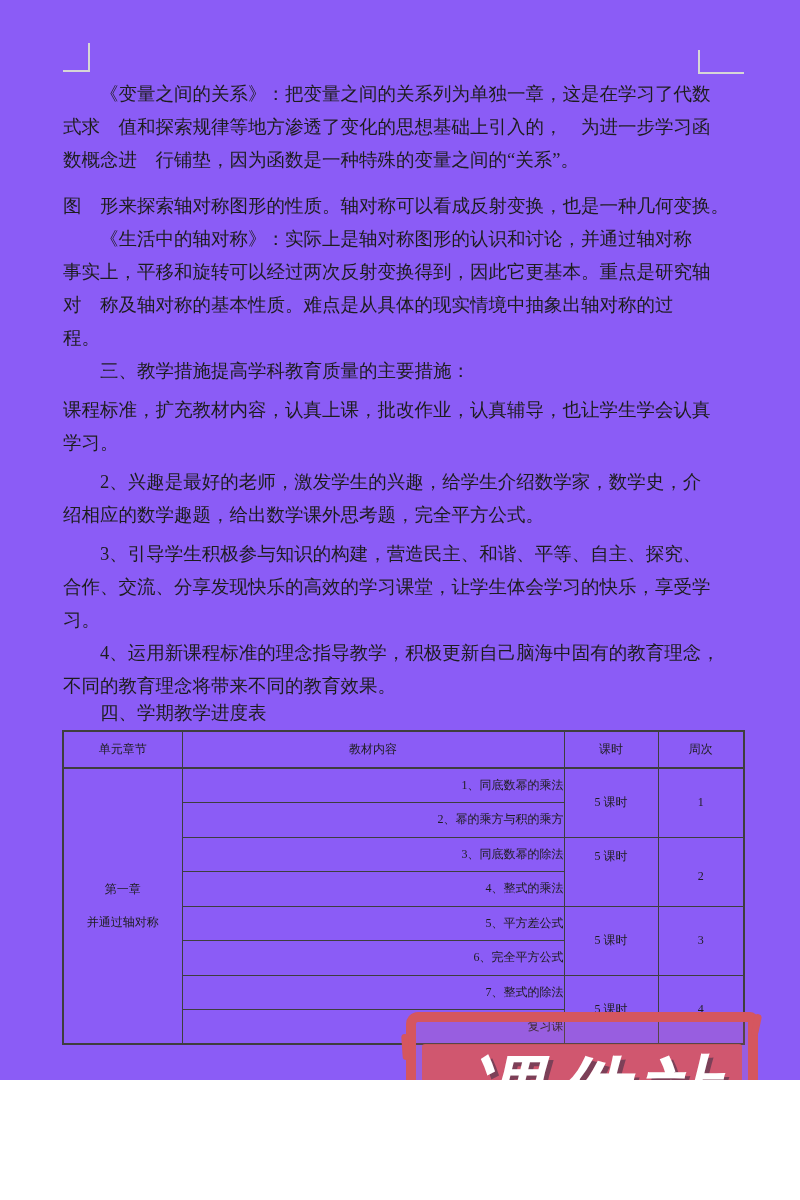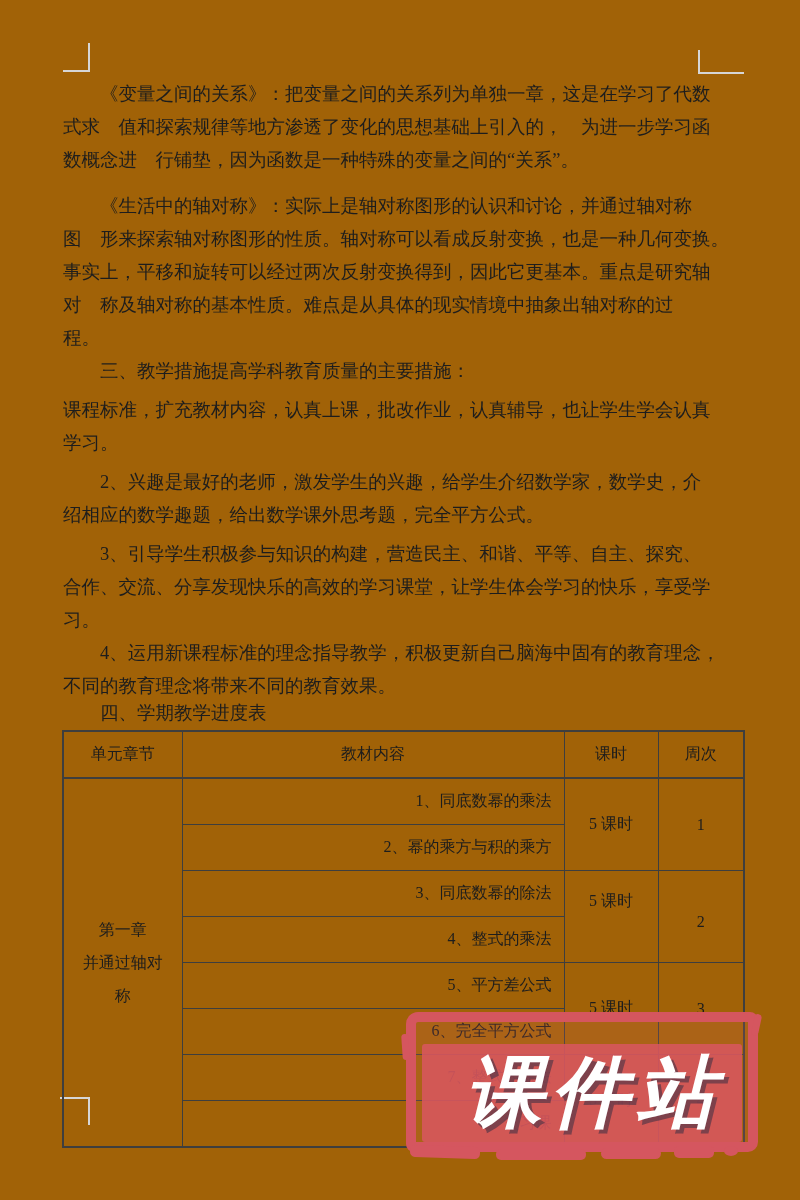--- a/index.html
+++ b/index.html
@@ -1,35 +1,35 @@
 <!DOCTYPE html>
 <html><head>
 <meta charset="utf-8">
 <style>
   html,body{margin:0;padding:0;background:#ffffff;}
-  .page{position:relative;width:800px;height:1200px;background:#a16207;overflow:hidden;
+  .page{position:relative;width:800px;height:1080px;background:#8b5cf6;overflow:hidden;
         font-family:"Liberation Serif","DejaVu Serif",serif;color:#1d1d1d;}
   
   .mark{position:absolute;border:0 solid #d6d6d6;}
   .mark-tl{left:63px;top:43px;width:25px;height:27px;border-right-width:2px;border-bottom-width:2px;}
   .mark-tr{left:698px;top:50px;width:44px;height:22px;border-left-width:2px;border-bottom-width:2px;}
   .mark-bl{left:60px;top:1097px;width:28px;height:26px;border-top-width:2px;border-right-width:2px;}
   
   .doc{position:absolute;left:63px;top:78px;width:660px;}
   .para{margin:0;padding:0;}
   .line{display:block;white-space:nowrap;font-size:18.5px;line-height:33px;}
   .ind{text-indent:37px;}
   .p2{margin-top:13px;}
   .p4,.p5,.p6{margin-top:6px;}
   .p8 .line{line-height:21px;}
   
   table.sched{border-collapse:collapse;table-layout:fixed;width:681px;margin:6px 0 0 -1px;
               border:2px solid #3e3e3e;}
-  .sched th,.sched td{border:1px solid #3e3e3e;font-size:16px;font-weight:normal;
-              text-align:center;padding:12px;color:#1d1d1d;}
+  .sched th,.sched td{border:1px solid #3e3e3e;font-size:12px;font-weight:normal;
+              text-align:center;padding:0;color:#1d1d1d;}
   .sched thead tr{height:37px;}
   .sched thead th{border-bottom:2px solid #3e3e3e;}
   .sched tbody tr{height:34.5px;}
   .sched td.content{text-align:right;padding-left:13px;}
   .sched td.unit div{line-height:33px;}
   .nudge-up{display:inline-block;transform:translateY(-15px);}
   .nudge-down{display:inline-block;transform:translateY(5px);}
   
   .stamp{position:absolute;left:406px;top:1012px;width:352px;height:140px;box-sizing:border-box;
          border:10px solid #d5565f;border-radius:12px 8px 10px 8px;
@@ -60,22 +60,22 @@
 
   <div class="doc">
 
     <p class="para p1">
       <span class="line ind">《变量之间的关系》：把变量之间的关系列为单独一章，这是在学习了代数</span>
       <span class="line">式求　值和探索规律等地方渗透了变化的思想基础上引入的，　为进一步学习函</span>
       <span class="line">数概念进　行铺垫，因为函数是一种特殊的变量之间的“关系”。</span>
     </p>
 
     <p class="para p2">
+      <span class="line">图　形来探索轴对称图形的性质。轴对称可以看成反射变换，也是一种几何变换。</span>
       <span class="line ind">《生活中的轴对称》：实际上是轴对称图形的认识和讨论，并通过轴对称</span>
-      <span class="line">图　形来探索轴对称图形的性质。轴对称可以看成反射变换，也是一种几何变换。</span>
       <span class="line">事实上，平移和旋转可以经过两次反射变换得到，因此它更基本。重点是研究轴</span>
       <span class="line">对　称及轴对称的基本性质。难点是从具体的现实情境中抽象出轴对称的过</span>
       <span class="line">程。</span>
     </p>
 
     <p class="para p3">
       <span class="line ind">三、教学措施提高学科教育质量的主要措施：</span>
     </p>
 
     <p class="para p4">

